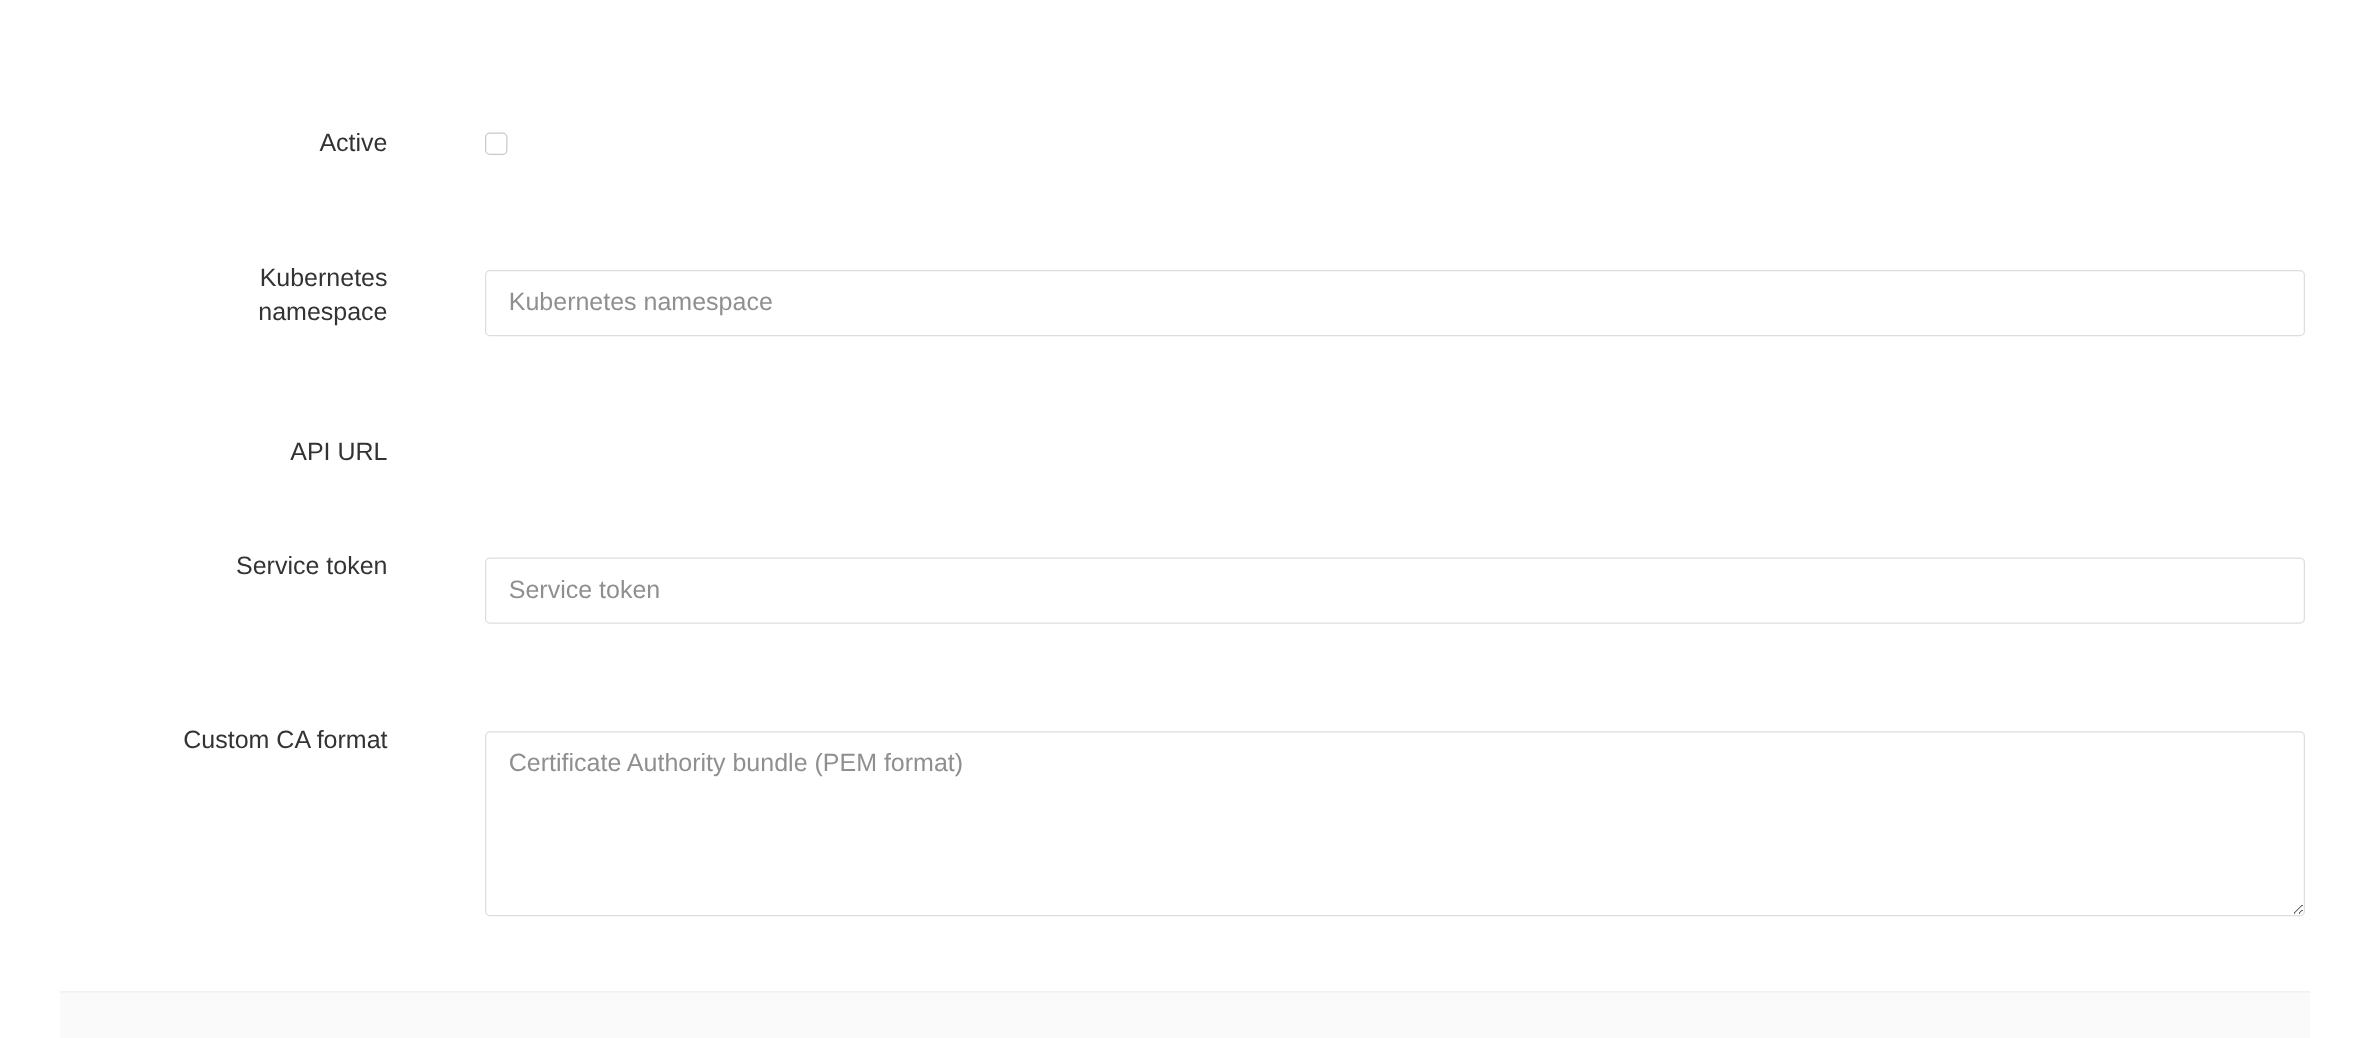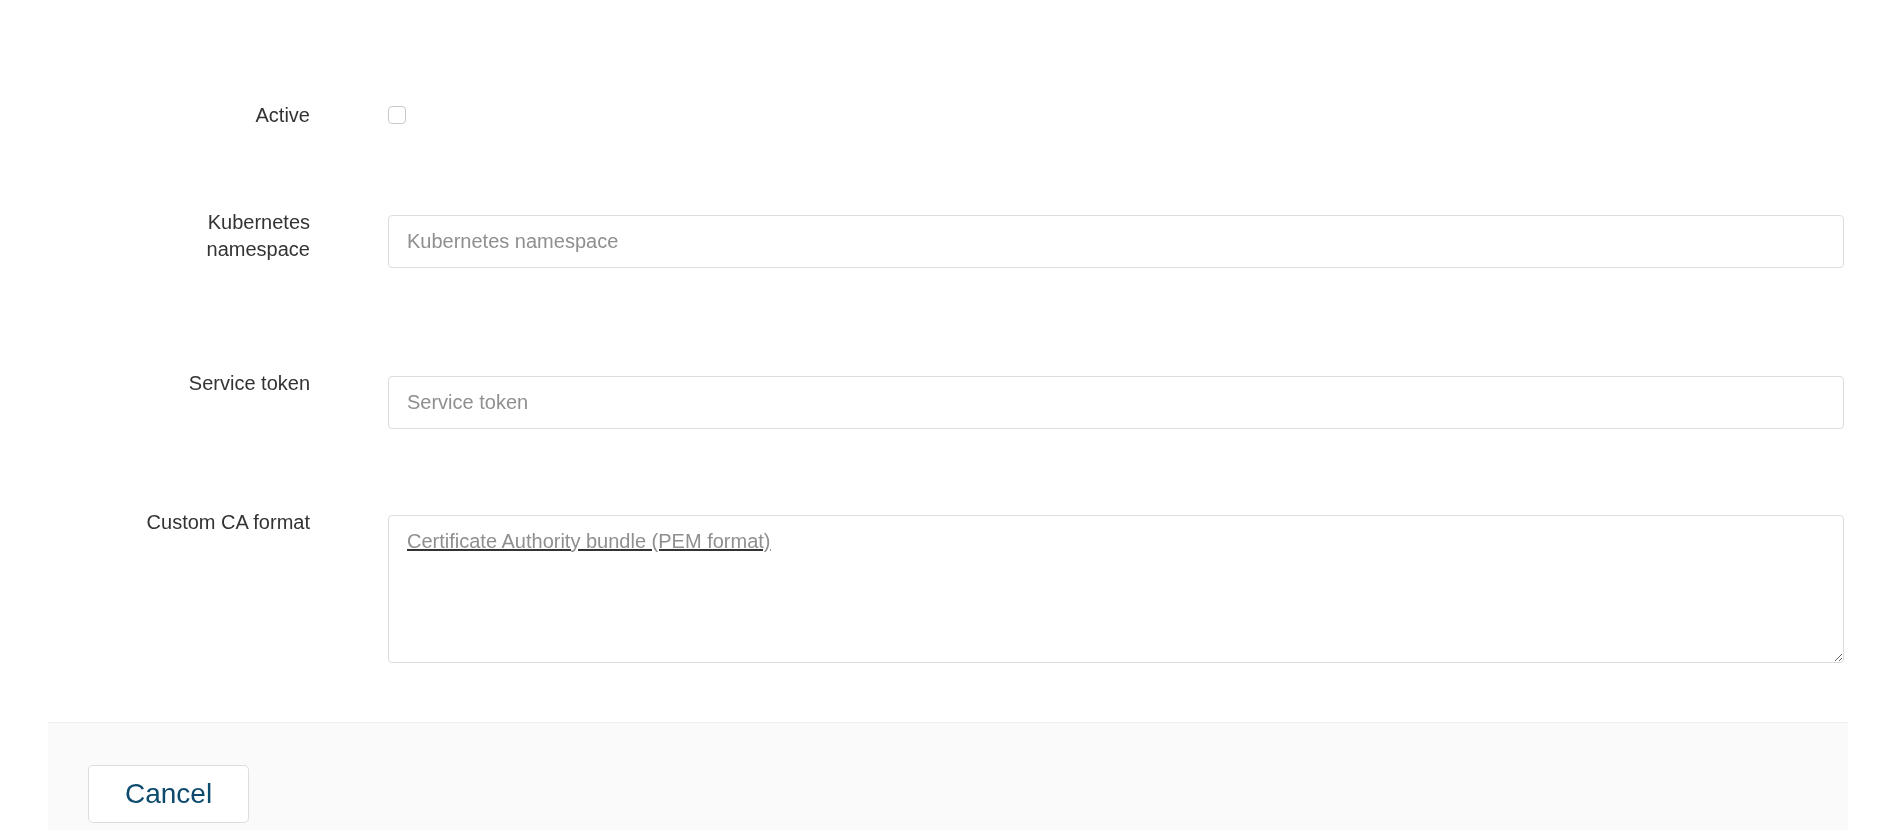--- a/index.html
+++ b/index.html
@@ -49,21 +49,20 @@
       outline: none;
       background: #fff;
     }
     input[type="text"]::placeholder,
     textarea::placeholder {
       color: #8f8f8f;
     }
     textarea {
       height: 148px;
       resize: both;
-      text-decoration: underline;
     }
     .checkbox-input {
       width: 18px;
       height: 18px;
       border: 1.5px solid #c9c9c9;
       border-radius: 4px;
       appearance: none;
       cursor: pointer;
       background: #fff;
       margin-top: 8px;
@@ -110,20 +109,21 @@
   </div>
 
   <div class="form-row">
     <label class="form-label">Kubernetes namespace</label>
     <div class="form-control-wrap">
       <input type="text" placeholder="Kubernetes namespace" style="">
     </div>
   </div>
 
   <div class="form-row">
+    <label class="form-label">API URL</label>
   </div>
 
   <div class="form-row">
     <label class="form-label">Service token</label>
     <div class="form-control-wrap">
       <input type="text" placeholder="Service token" style="">
     </div>
   </div>
 
   <div class="form-row">

